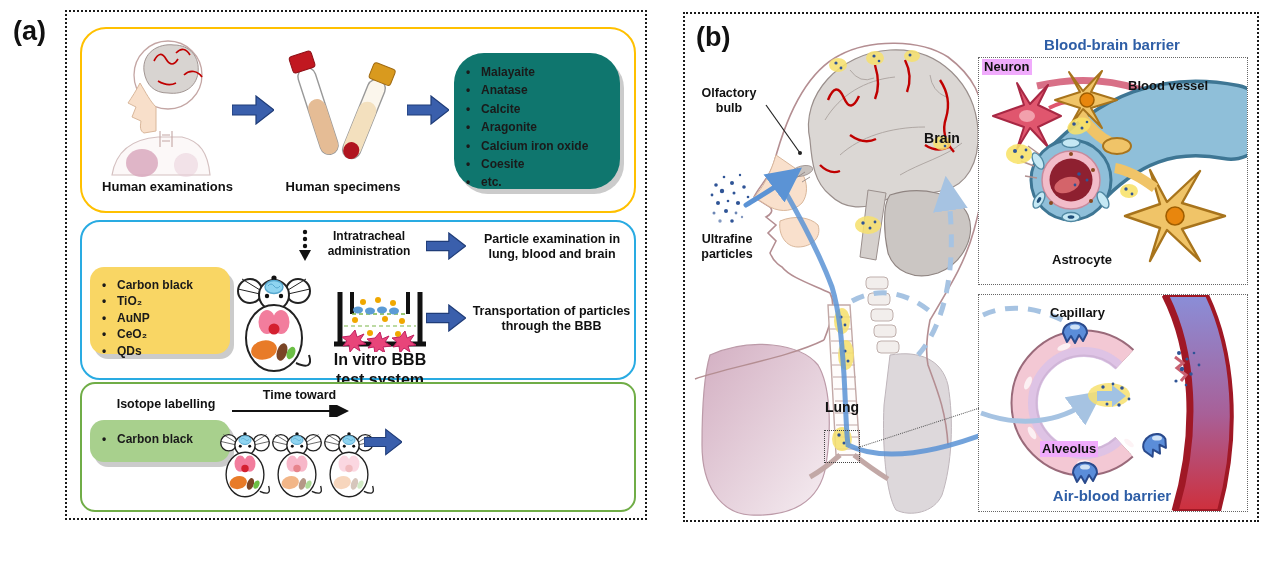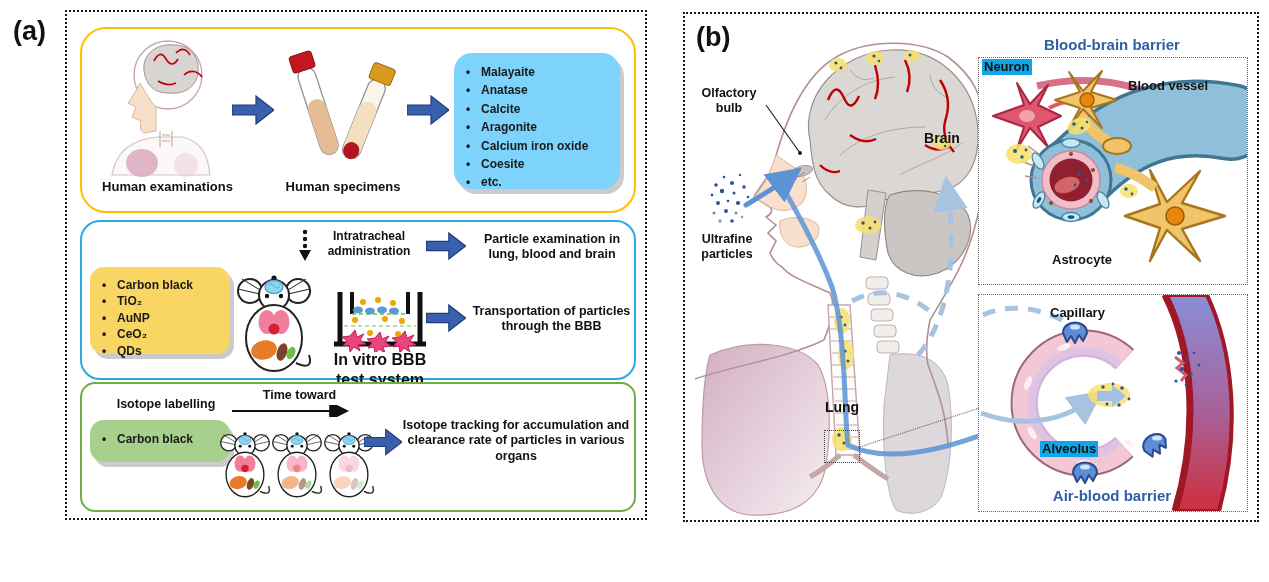--- a/index.html
+++ b/index.html
@@ -7,32 +7,32 @@
        font-family:"Liberation Sans",sans-serif;color:#1a1a1a;overflow:hidden;}
   .abs{position:absolute;}
   .panel-border{position:absolute;border:2px dotted #1a1a1a;background:transparent;}
   .panel-letter{position:absolute;font-size:27px;font-weight:bold;color:#111;}
   .sec{position:absolute;background:#fff;}
   .sec-yellow{border:2.5px solid #FFC000;border-radius:26px;}
   .sec-blue{border:2.5px solid #29ABE2;border-radius:20px;}
   .sec-green{border:2.5px solid #70AD47;border-radius:15px;}
   .lbl{position:absolute;font-weight:bold;text-align:center;line-height:1.22;color:#111;}
   .fillbox{position:absolute;border-radius:14px;box-shadow:4px 5px 0 rgba(160,160,160,.55);}
-  .peach{background:#7dd3fc;border-radius:18px;}
+  .peach{background:#0f766e;border-radius:30px;}
   .yellow{background:#F9D664;}
   .green{background:#A8D08D;}
   ul.blist{margin:0;padding:10px 6px 6px 12px;list-style:none;}
   ul.blist li{display:flex;font-weight:bold;font-size:12px;}
   ul.blist li::before{content:"\2022";width:15px;flex:0 0 15px;}
   .minerals li{line-height:18.4px;}
   .minerals li:last-child{}
   .materials li{line-height:16.4px;}
   .inset{position:absolute;border:1.5px dotted #666;background:#fff;overflow:hidden;z-index:3;}
   .inset-title{position:absolute;font-weight:bold;font-size:15px;color:#2E5EA6;text-align:center;z-index:4;}
-  .whitebg{background:#0ea5e9;padding:0 2px;}
+  .whitebg{background:#f0abfc;padding:0 2px;}
   .conn{position:absolute;border-top:1.5px dotted #555;transform-origin:left top;z-index:4;}
   .dotsq{position:absolute;border:1.5px dotted #444;z-index:4;}
   svg{display:block;}
 </style>
 </head>
 <body>
 
 <svg width="0" height="0" style="position:absolute" aria-hidden="true">
   <defs>
     <marker id="mArrB" markerWidth="7" markerHeight="7" refX="3.5" refY="3.5" orient="auto">
@@ -209,21 +209,20 @@
       <use href="#mouseBody"></use>
         <use href="#mouseOrgans" opacity=".55"></use>
       </svg>
     <svg class="abs" style="left:240px;top:38px;" width="54" height="78" viewBox="0 0 80 110">
       <use href="#mouseBody"></use>
         <use href="#mouseOrgans" opacity=".3"></use>
       </svg>
     <svg class="abs" style="left:282px;top:44px;" width="38" height="28" viewBox="0 0 42 30">
       <polygon points="0,10 24,10 24,1 42,15 24,29 24,20 0,20" fill="#3A5FAC" stroke="#1F3C78" stroke-width="1.2"></polygon>
       </svg>
-    <div class="lbl" style="left:318px;top:34px;width:232px;font-size:12.5px;">Isotope tracking for accumulation and clearance rate of particles in various organs</div>
   </div>
 
   <div class="panel-border" style="left:683px;top:12px;width:572px;height:506px;"></div>
   <div class="panel-letter" style="left:696px;top:22px;">(b)</div>
 
   <svg class="abs" style="left:690px;top:25px;z-index:1;" width="302" height="492" viewBox="0 0 302 492">
 
     <path d="M20,330 C60,312 110,318 128,340 C140,360 142,400 136,440 C130,478 100,492 60,490 C30,488 12,460 12,420 C12,385 14,350 20,330 Z" fill="url(#lungGrad)" stroke="#BC9AA8" stroke-width="1.2"></path>
     <path d="M200,330 C230,325 252,335 258,360 C264,395 262,440 252,470 C244,488 220,492 206,485 C196,470 192,420 194,380 Z" fill="#DAD4D8" stroke="#B8AEB4" stroke-width="1" opacity=".9"></path>
 

